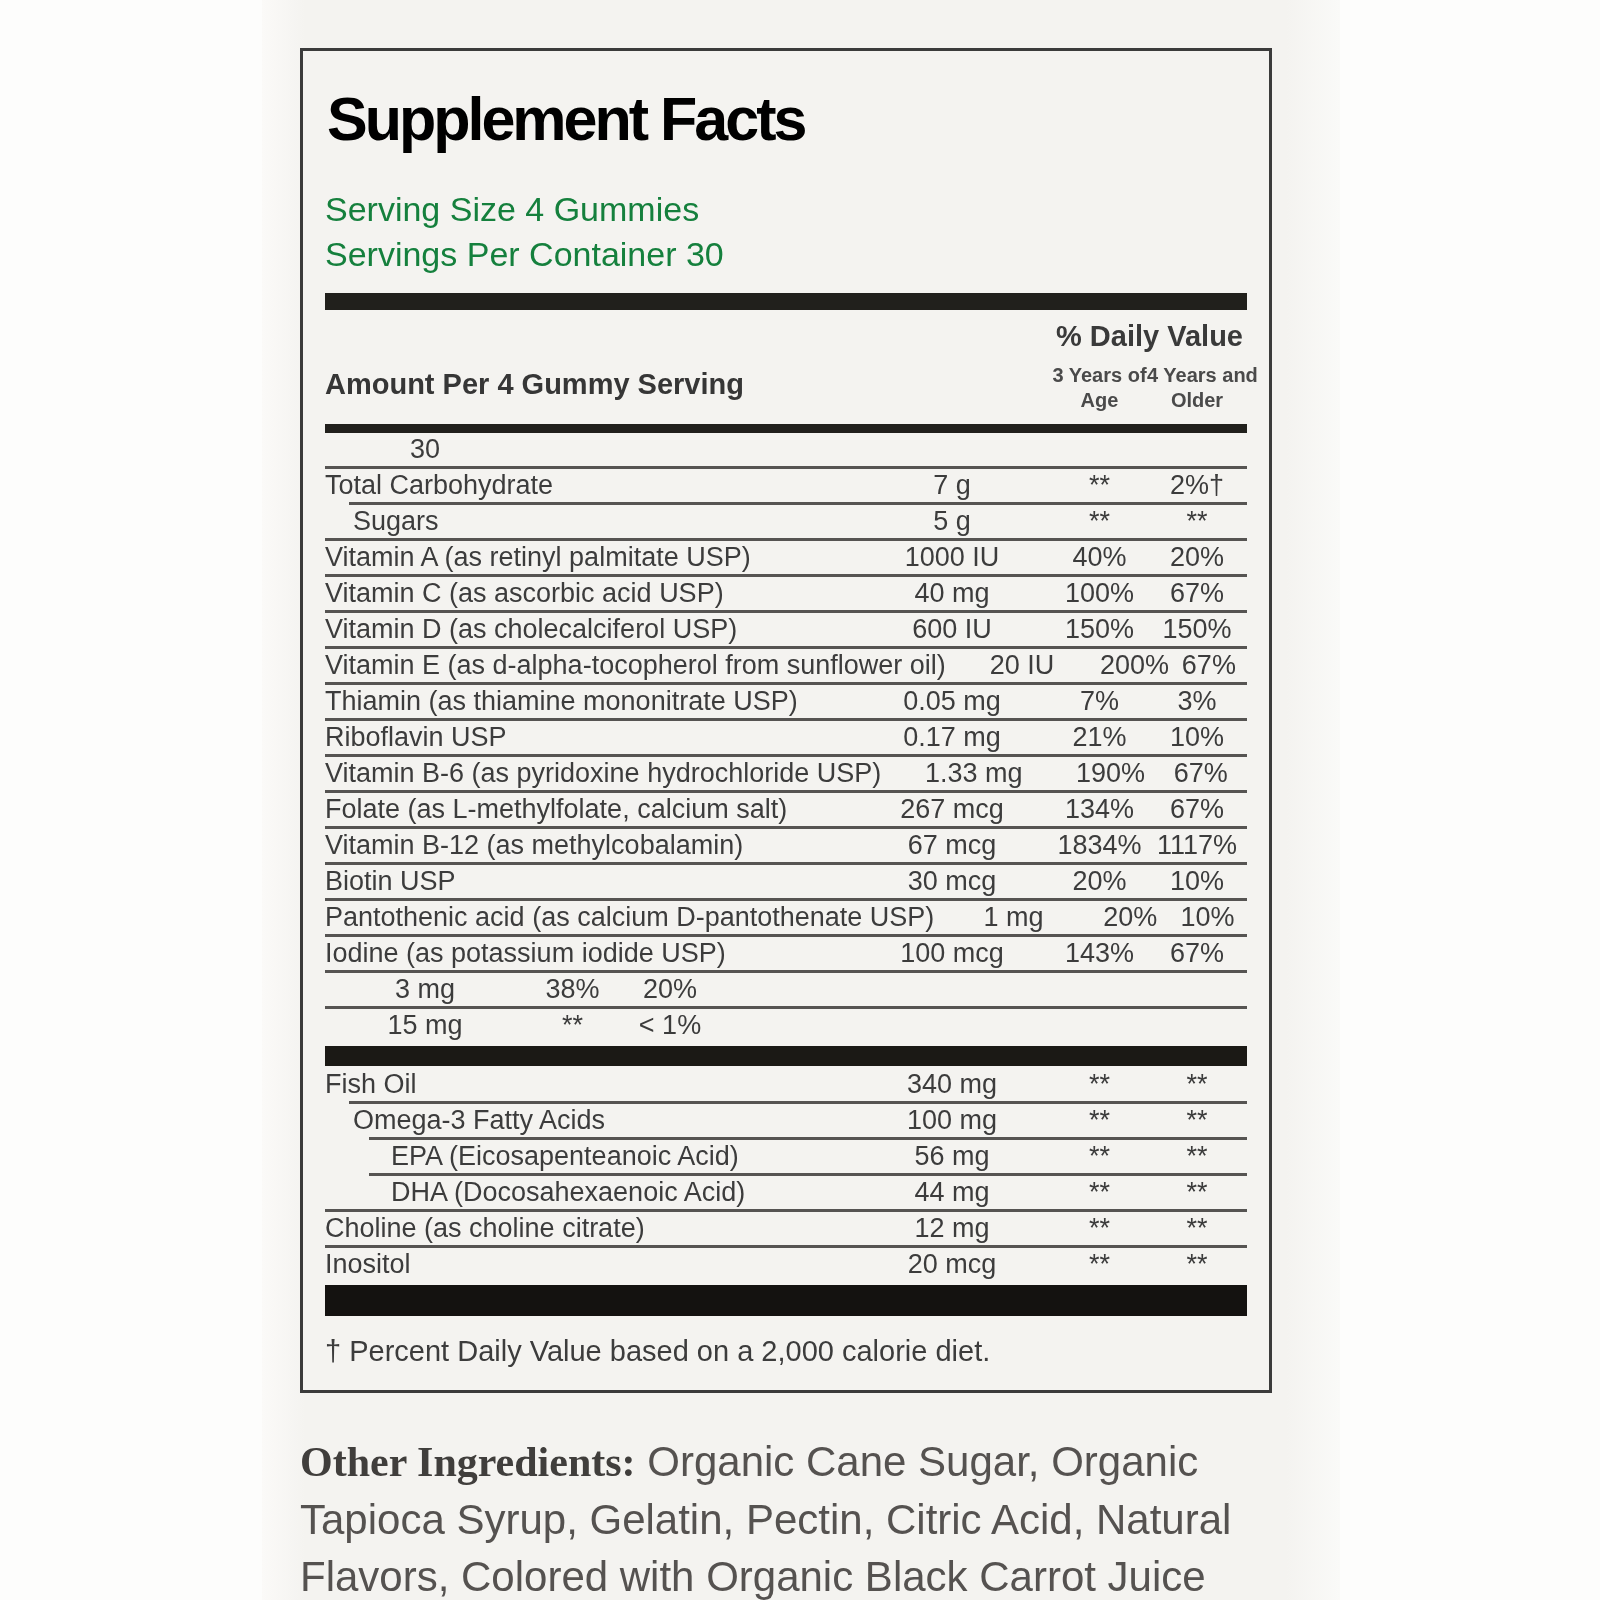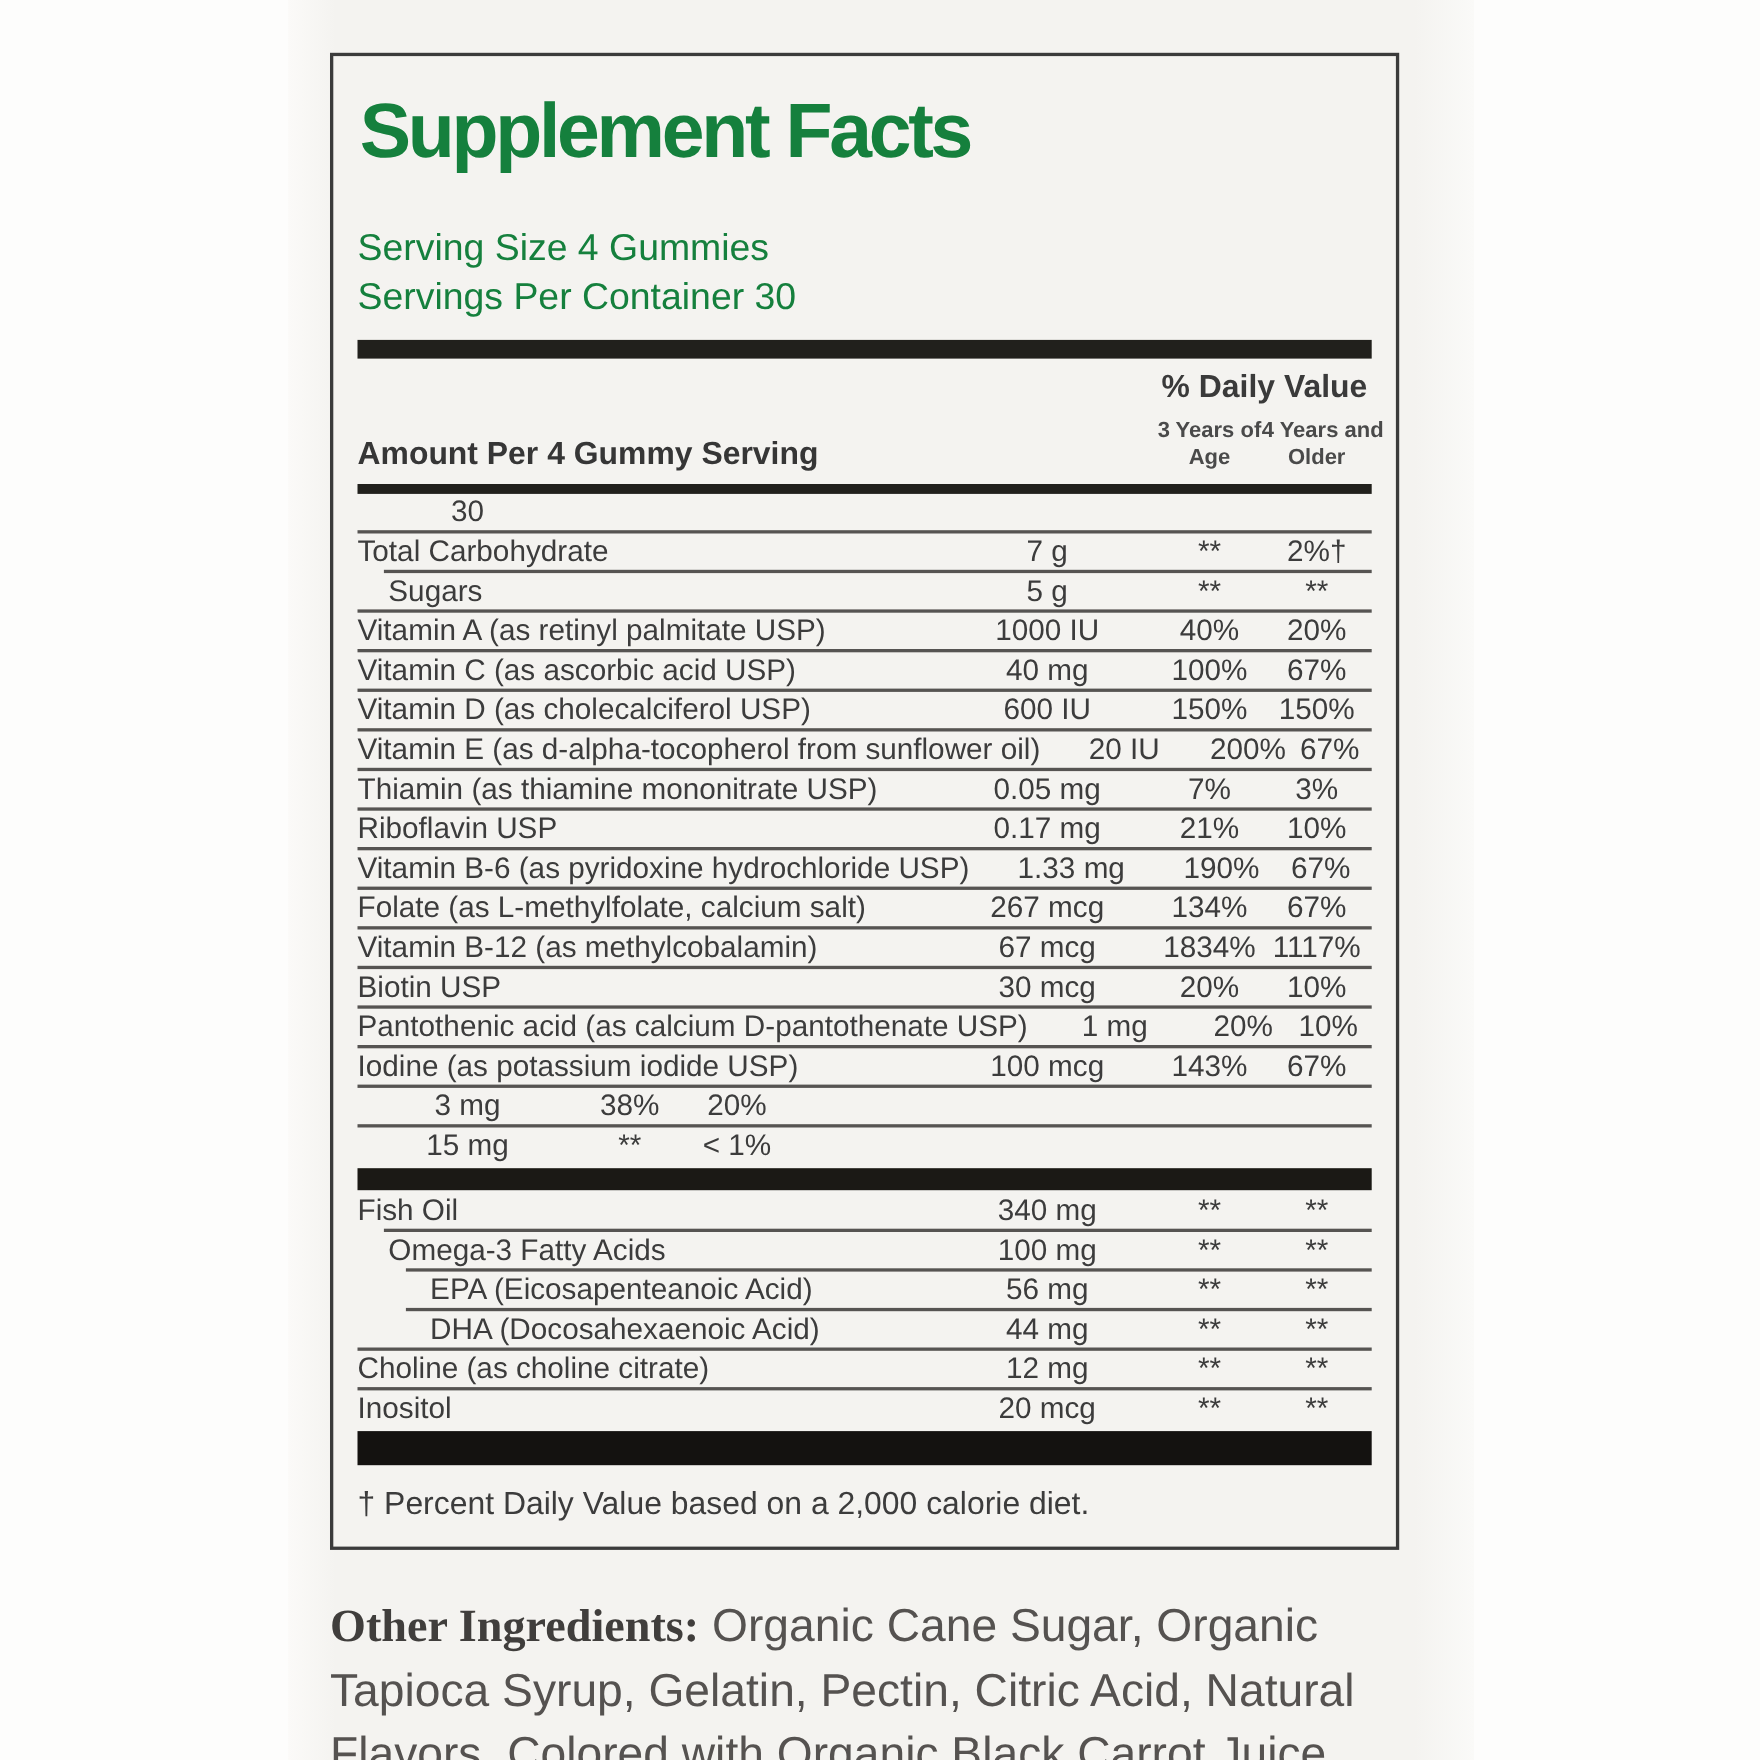--- a/index.html
+++ b/index.html
@@ -15,33 +15,33 @@
   }
   .label-area{
     position:absolute;left:300px;top:48px;width:972px;
   }
   .facts-box{
     border:3px solid #3b3b3b;
     padding:14px 22px 16px 22px;
     box-sizing:border-box;
   }
   .panel-title{
-    margin:6px 0 36px 2px;
-    font-size:70px;line-height:96px;font-weight:700;
-    letter-spacing:-3px;color:#15803d;white-space:nowrap;
+    margin:6px 0 20px 2px;
+    font-size:61px;line-height:96px;font-weight:700;
+    letter-spacing:-3px;color:#000000;white-space:nowrap;
   }
   .serving-line{font-size:34px;line-height:45px;color:#15803d;}
   .bar{background:#21201c;}
   .bar-lg{height:17px;margin-top:16px;}
   .bar-md{height:9px;margin-top:6px;}
   .bar-xl{height:20px;margin:4px 0 2px 0;background:#1b1915;}
   .bar-xxl{height:31px;margin-top:4px;background:#141210;}
   .col-header{position:relative;height:104px;margin-top:4px;}
   .amount-head{
-    position:absolute;left:0;bottom:4px;
+    position:absolute;left:0;bottom:17px;
     font-size:29px;font-weight:700;color:#363636;
   }
   .dv-head{position:absolute;right:0;top:6px;width:195px;text-align:center;}
   .dv-title{font-size:29px;font-weight:700;white-space:nowrap;color:#3a3a3a;}
   .dv-sub-row{display:flex;margin-top:10px;}
   .dv-sub{width:95px;font-size:20px;line-height:25px;font-weight:700;color:#4a4a4a;white-space:nowrap;text-align:center;}
   .dv-sub:last-child{width:100px;}
   .rows{margin-top:0;}
   .nrow{display:flex;align-items:center;height:33px;font-size:27px;color:#3c3c3c;}
   .cell-name{flex:1;white-space:nowrap;}

